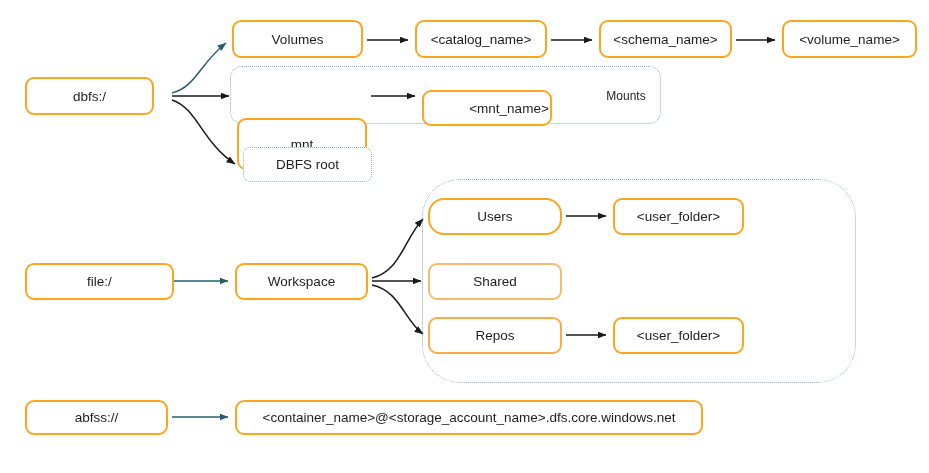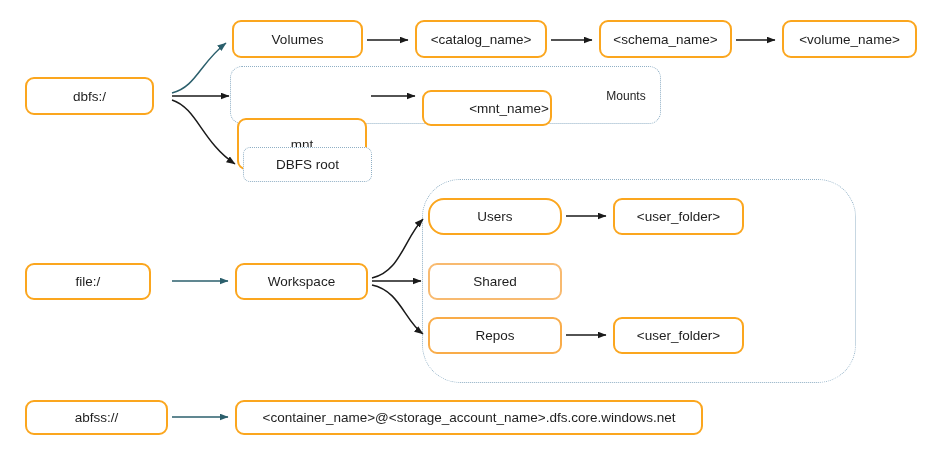--- a/index.html
+++ b/index.html
@@ -101,21 +101,21 @@
   <div class="node" style="left:599px;top:20px;width:133px;height:38px;">&lt;schema_name&gt;</div>
   <div class="node" style="left:782px;top:20px;width:135px;height:38px;">&lt;volume_name&gt;</div>
 
   <div class="node" style="left:25px;top:77px;width:129px;height:38px;">dbfs:/</div>
   <div class="node" style="left:237px;top:78px;width:130px;height:52px;margin-top:40px;">mnt</div>
   <div class="node" style="left:422px;top:90px;width:130px;height:36px;padding-left:44px;">&lt;mnt_name&gt;</div>
   <div class="group-label" style="left:591px;top:86px;width:70px;height:20px;">Mounts</div>
 
   <div class="node dotted" style="left:243px;top:147px;width:129px;height:35px;">DBFS root</div>
 
-  <div class="node" style="left:25px;top:263px;width:126px;height:37px;">file:/</div>
+  <div class="node" style="left:25px;top:263px;width:149px;height:37px;">file:/</div>
   <div class="node" style="left:235px;top:263px;width:133px;height:37px;">Workspace</div>
 
   <div class="node" style="left:428px;top:198px;width:134px;height:37px;border-radius:16px;">Users</div>
   <div class="node" style="left:613px;top:198px;width:131px;height:37px;">&lt;user_folder&gt;</div>
   <div class="node light" style="left:428px;top:263px;width:134px;height:37px;">Shared</div>
   <div class="node medium" style="left:428px;top:317px;width:134px;height:37px;">Repos</div>
   <div class="node" style="left:613px;top:317px;width:131px;height:37px;">&lt;user_folder&gt;</div>
 
   <div class="node" style="left:25px;top:400px;width:143px;height:35px;">abfss://</div>
   <div class="node" style="left:235px;top:400px;width:468px;height:35px;">&lt;container_name&gt;@&lt;storage_account_name&gt;.dfs.core.windows.net</div>

